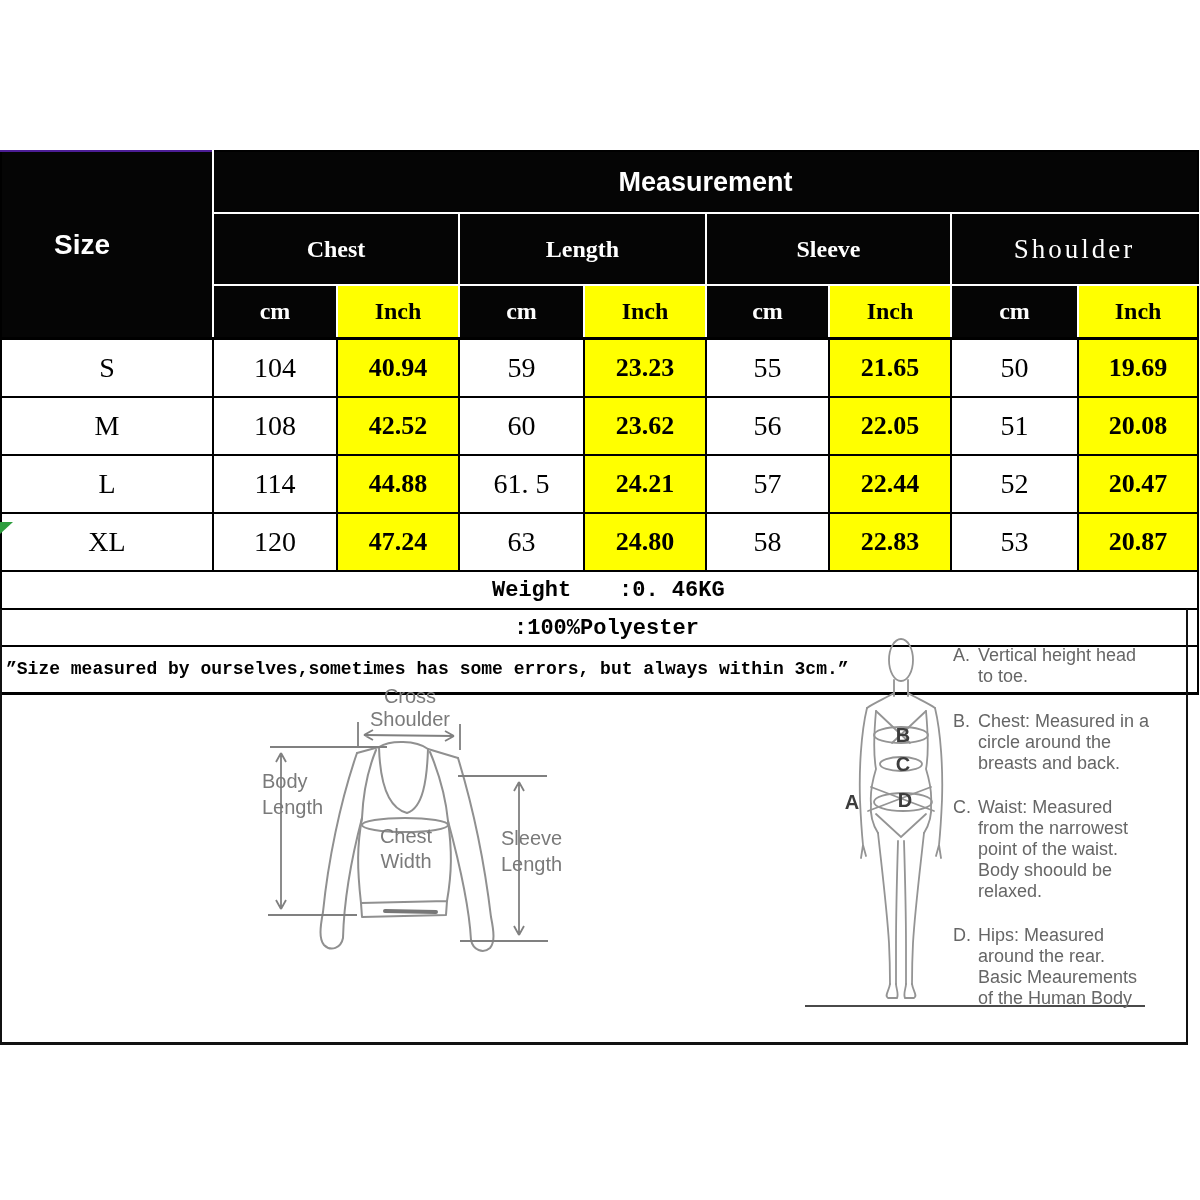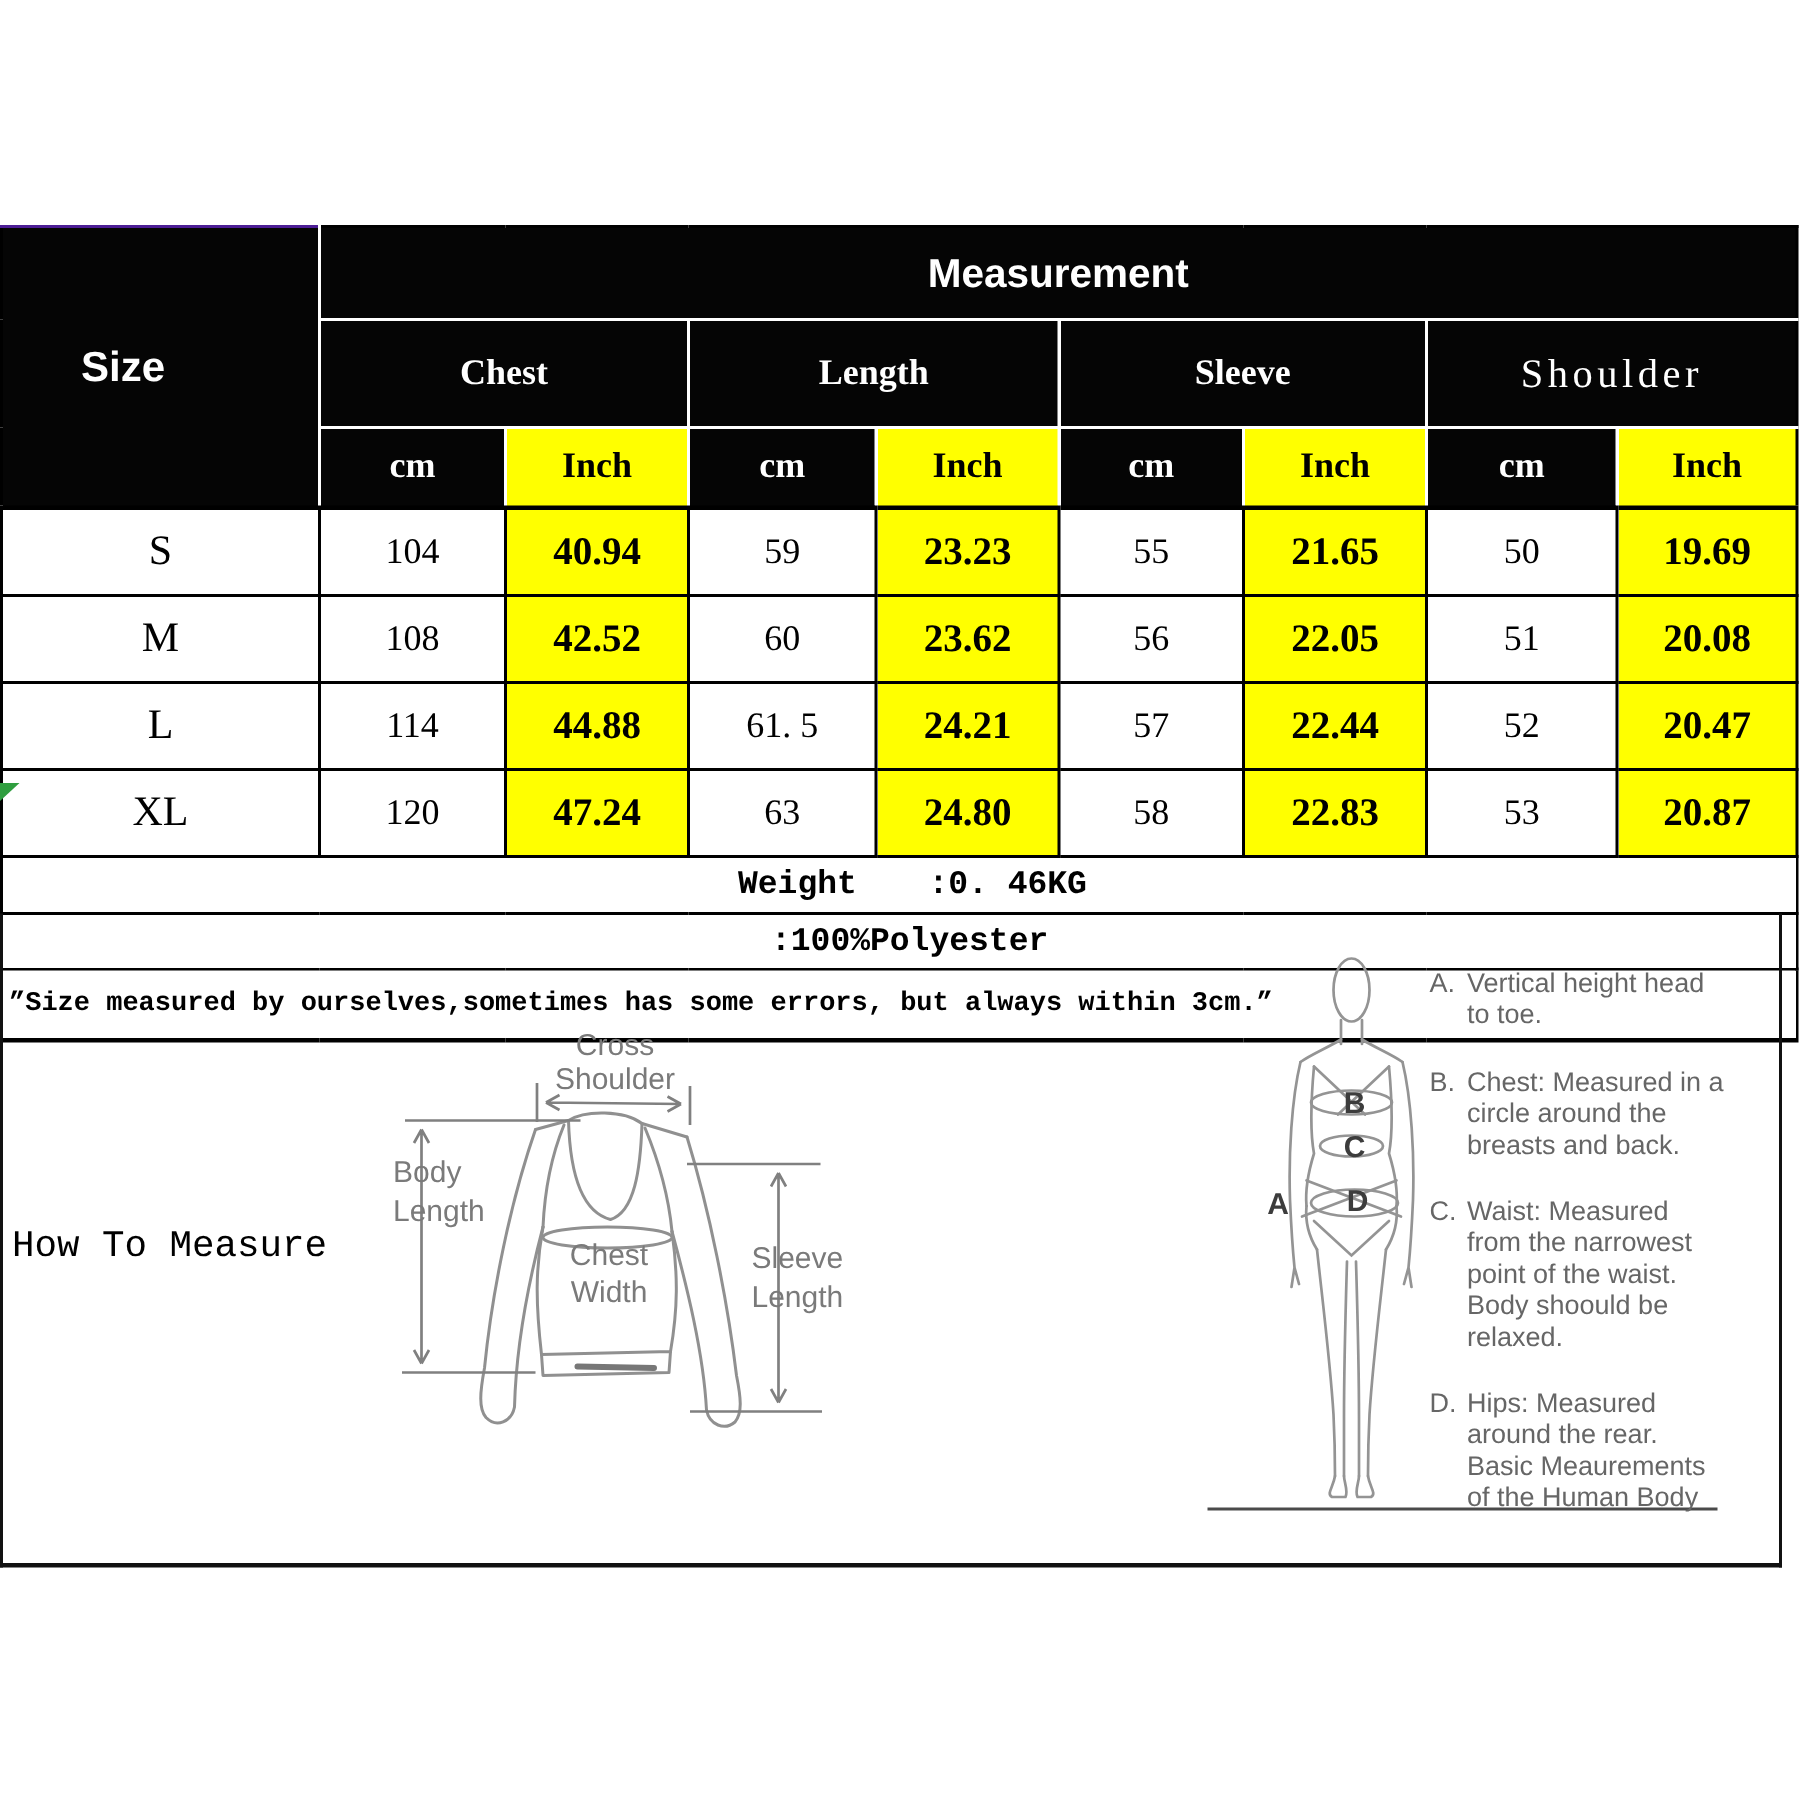--- a/index.html
+++ b/index.html
@@ -19,21 +19,21 @@
              text-align:left !important;padding-left:52px !important;}
   .meas-cell{border-top:2px solid #000;border-right:2px solid #000;
              font-family:"Liberation Sans",sans-serif;font-weight:bold;font-size:27px;}
   .grp{font-size:24px;font-weight:bold;}
   .grp-shoulder{font-size:27px;font-weight:normal;letter-spacing:3px;}
   .unit{font-size:24px;font-weight:bold;}
   .hrow2 td:last-child,.hrow3 td:last-child{border-right:2px solid #000;}
   .hrow3 td{border-bottom:3px solid #000;}
 
   
-  .dc{background:#fff;border:2px solid #000;font-size:24px;color:#000;}
+  .dc{background:#fff;border:2px solid #000;font-size:28px;color:#000;}
   .dy{background:#ffff00;border:2px solid #000;font-size:26px;font-weight:bold;color:#000;}
   .dsize{background:#fff;border:2px solid #000;font-size:28px;color:#000;}
 
   
   .full{background:#fff;border:2px solid #000;position:relative;
         font-family:"Liberation Mono","DejaVu Sans Mono",monospace;font-weight:bold;}
   .wlabel,.wvalue,.flabel,.fvalue{position:absolute;top:50%;transform:translateY(-50%);
         font-size:22px;white-space:pre;}
   .wlabel{left:490px;} .wvalue{left:617px;}
   .flabel{left:373px;margin-top:28px;} .fvalue{left:512px;}
@@ -165,21 +165,20 @@
         <span class="note-text">”Size measured by ourselves,sometimes has some errors, but always within 3cm.”</span>
       </td>
     </tr>
   </tbody>
     </table>
 
   <div class="green-corner"></div>
 
   <div class="htm-box"></div>
 
-  <div class="htm-title">How To Measure</div>
 
   <svg class="diagram-svg" style="left:240px;top:660px" width="340" height="380" viewBox="0 0 340 380">
     <g stroke="#909090" stroke-width="2" fill="none" stroke-linecap="round">
       <path d="M139,87 L117,93"></path>
       <path d="M139,87 C150,80 176,80 188,89"></path>
       <path d="M188,89 L218,98"></path>
       <path d="M139,87 C140,122 148,148 167,153 C183,148 187,120 188,89"></path>
       <path d="M136,90 C127,112 123,136 122,158"></path>
       <path d="M190,92 C200,116 206,140 208,161"></path>
       <path d="M122,158 C117,186 117,208 121,243"></path>

